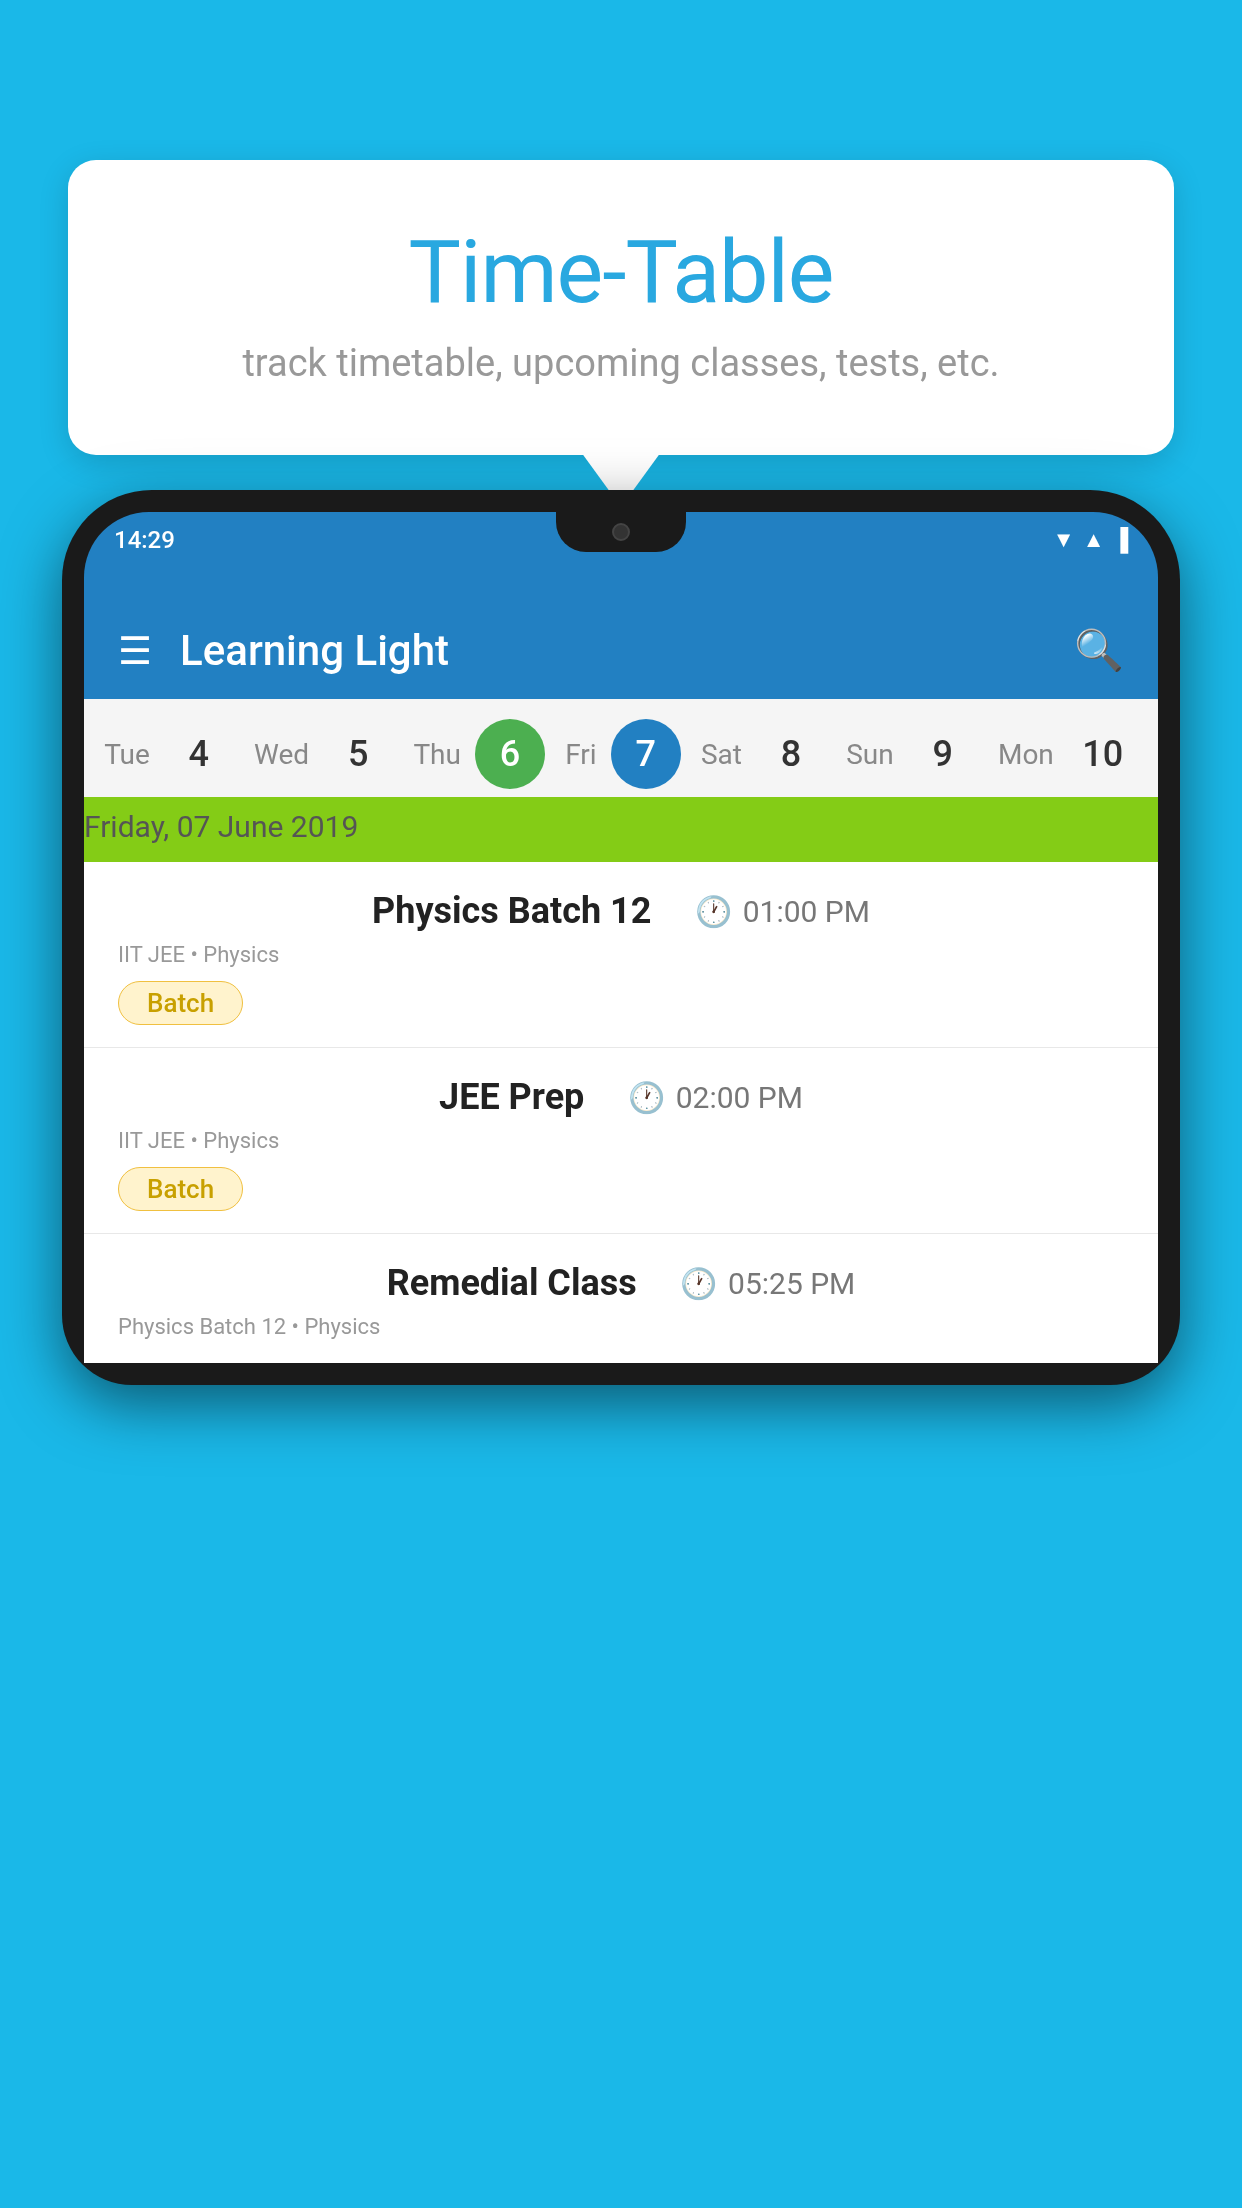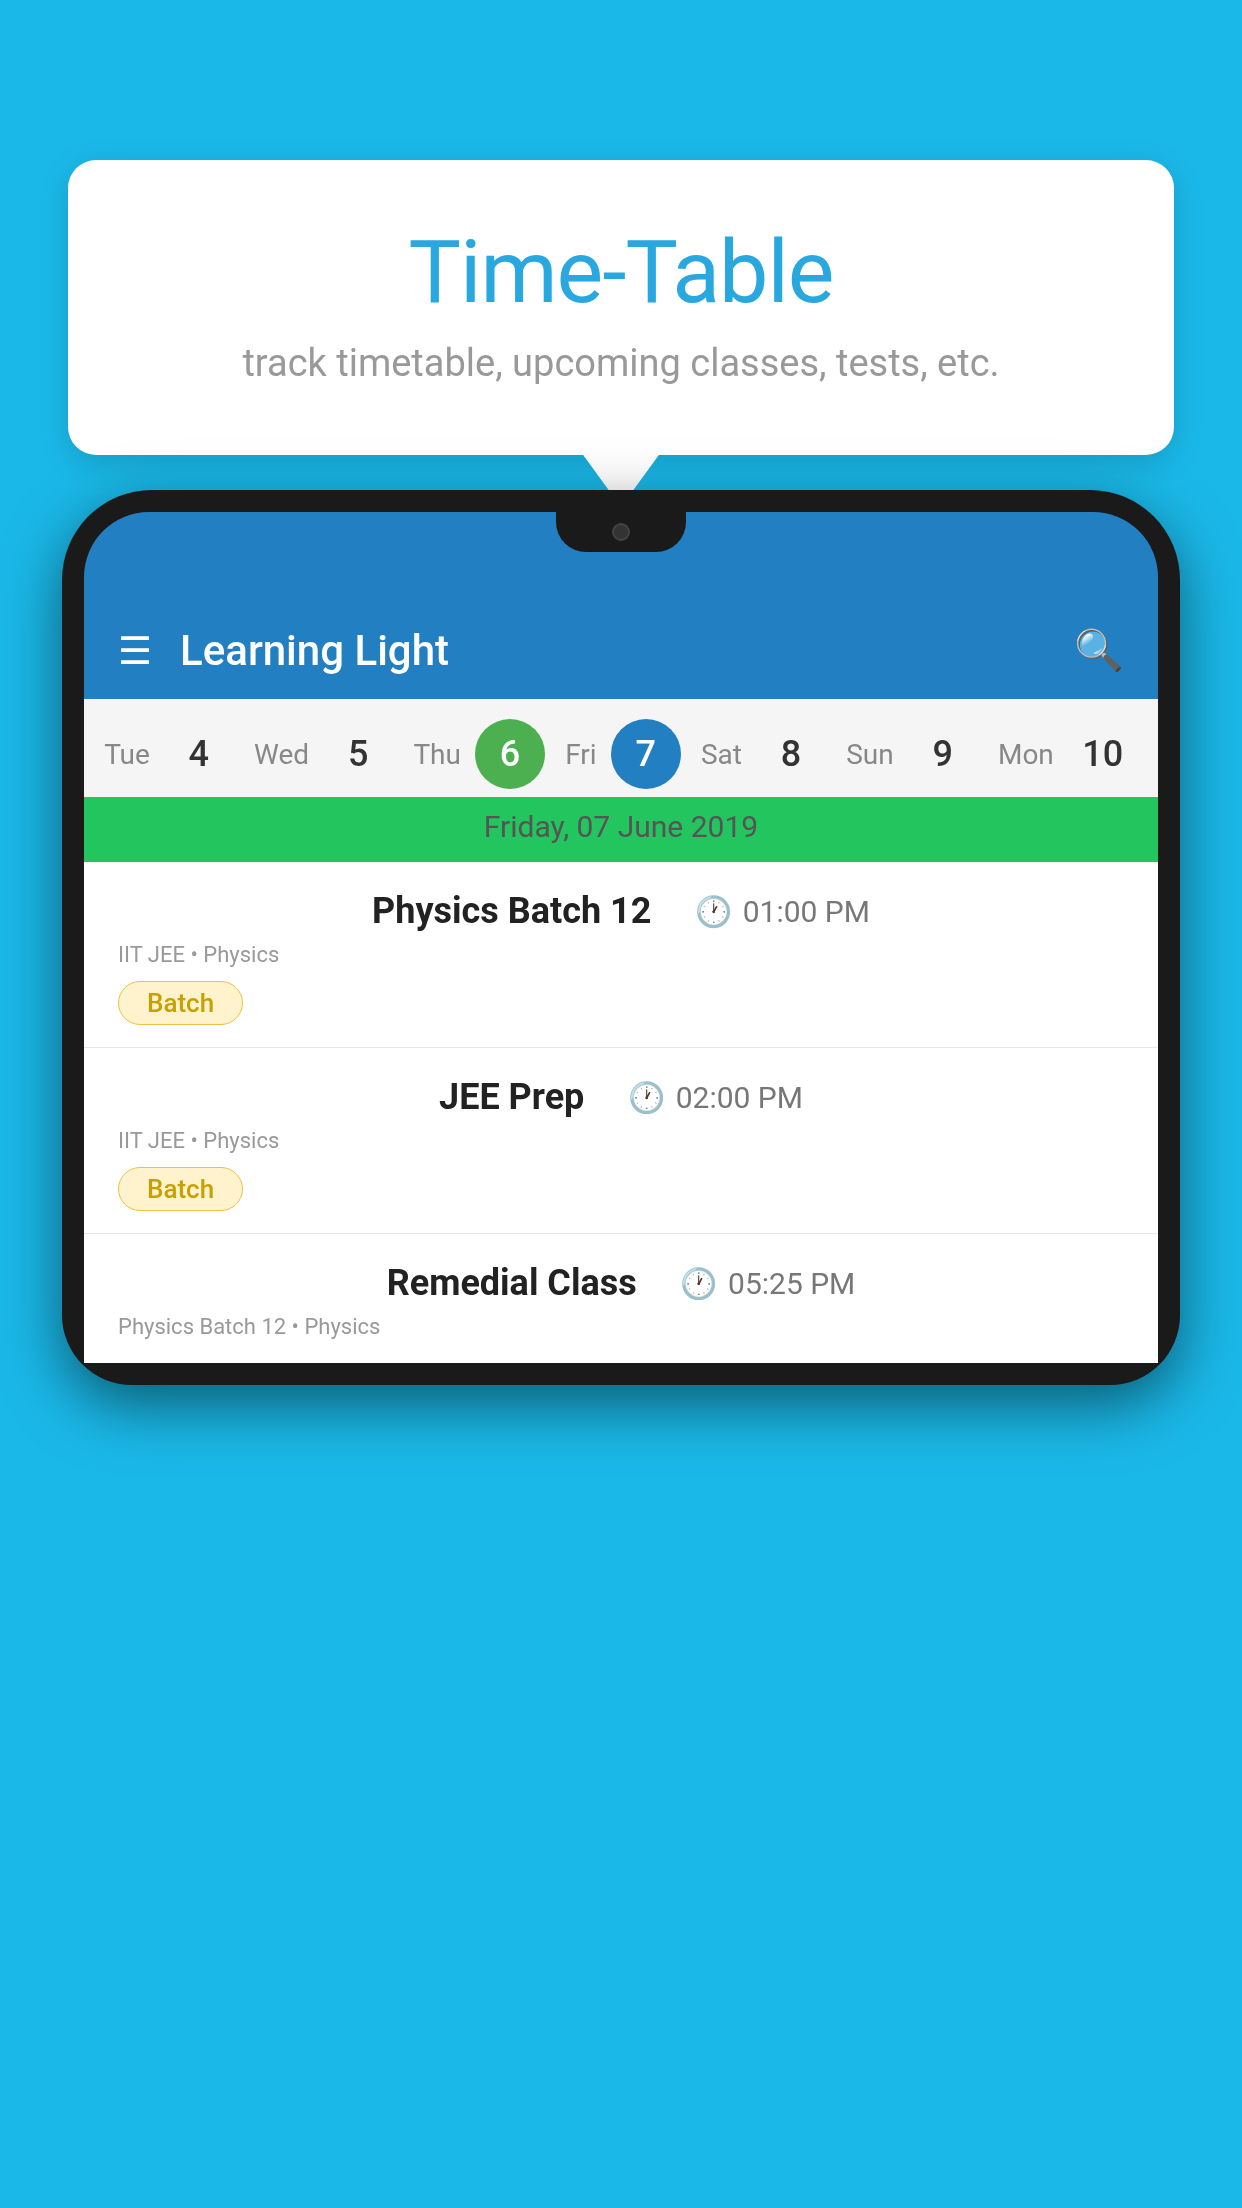--- a/index.html
+++ b/index.html
@@ -206,25 +206,25 @@
       background: #4caf50;
       color: white;
     }
 
     .cal-day-num.selected {
       background: #2280c2;
       color: white;
     }
 
     .calendar-date-label {
-      text-align: center;
+      text-align: left;
       padding: 12px 0 18px;
       font-size: 30px;
       color: #555;
-      background: #22c55e;
+      background: #84cc16;
     }
 
     
     .schedule-list {
       background: #ffffff;
     }
 
     .schedule-item {
       background: #ffffff;
       border-bottom: 1px solid #e8e8e8;
@@ -288,20 +288,28 @@
   <div class="tooltip-title">Time-Table</div>
   <div class="tooltip-subtitle">track timetable, upcoming classes, tests, etc.</div>
 </div>
 
 <div class="phone-wrapper">
   <div class="phone-outer">
 
     <div class="phone-notch-bar">
       <div class="notch-bump">
         <div class="camera-dot"></div>
+      </div>
+      <div class="status-bar">
+        <span class="status-time">14:29</span>
+        <div class="status-icons">
+          <span style="color:white;font-size:22px;">▼</span>
+          <span style="color:white;font-size:22px;">▲</span>
+          <span style="color:white;font-size:22px;">▐</span>
+        </div>
       </div>
     </div>
 
     <div class="app-bar">
       <span class="hamburger-icon">☰</span>
       <span class="app-title">Learning Light</span>
       <span class="search-icon">🔍</span>
     </div>
 
     <div class="phone-screen">

